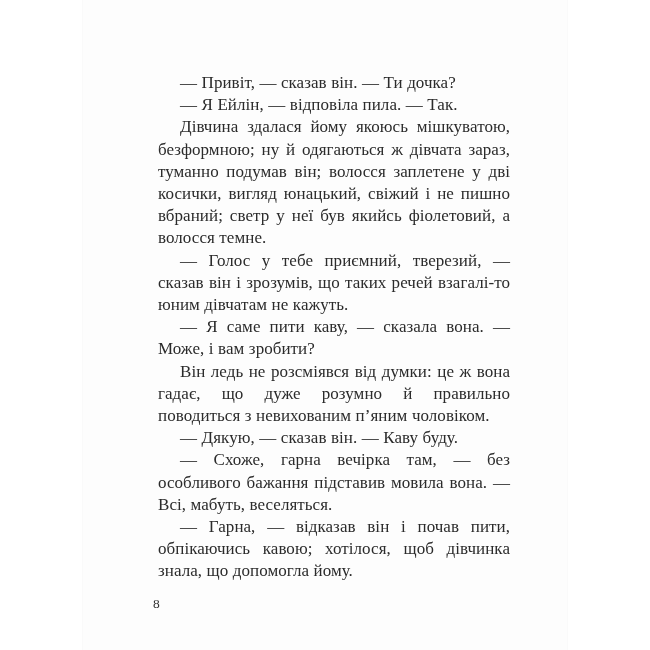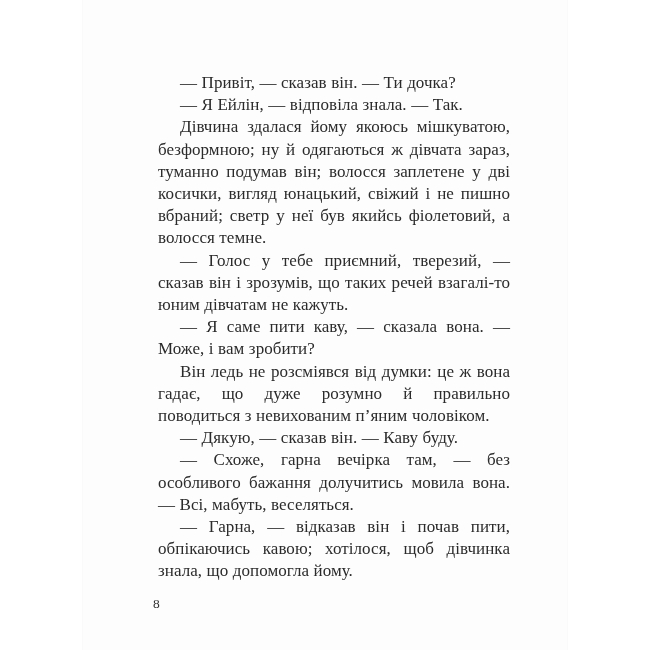--- a/index.html
+++ b/index.html
@@ -82,23 +82,23 @@
 </style>
 </head>
 <body>
 
 <div id="page-sheet"></div>
 <div id="gutter-left"></div>
 <div id="gutter-right"></div>
 
 <div id="text-block">
   <p class="para dialogue">— Привіт, — сказав він. — Ти дочка?</p>
-  <p class="para dialogue">— Я Ейлін, — відповіла знала. — Так.</p>
+  <p class="para dialogue">— Я Ейлін, — відповіла пила. — Так.</p>
   <p class="para">Дівчина здалася йому якоюсь мішкуватою, безформною; ну й одягаються ж дівчата зараз, туманно подумав він; волосся заплетене у дві косички, вигляд юнацький, свіжий і не пишно вбраний; светр у неї був якийсь фіолетовий, а волосся темне.</p>
   <p class="para dialogue">— Голос у тебе приємний, тверезий, — сказав він і зрозумів, що таких речей взагалі-то юним дівчатам не кажуть.</p>
   <p class="para dialogue">— Я саме пити каву, — сказала вона. — Може, і вам зробити?</p>
   <p class="para">Він ледь не розсміявся від думки: це ж вона гадає, що дуже розумно й правильно поводиться з невихованим п’яним чоловіком.</p>
   <p class="para dialogue">— Дякую, — сказав він. — Каву буду.</p>
-  <p class="para dialogue">— Схоже, гарна вечірка там, — без особливого бажання долучитись мовила вона. — Всі, мабуть, веселяться.</p>
+  <p class="para dialogue">— Схоже, гарна вечірка там, — без особливого бажання підставив мовила вона. — Всі, мабуть, веселяться.</p>
   <p class="para dialogue">— Гарна, — відказав він і почав пити, обпікаючись кавою; хотілося, щоб дівчинка знала, що допомогла йому.</p>
 </div>
 
 <div id="page-number">8</div>
 
 </body></html>

